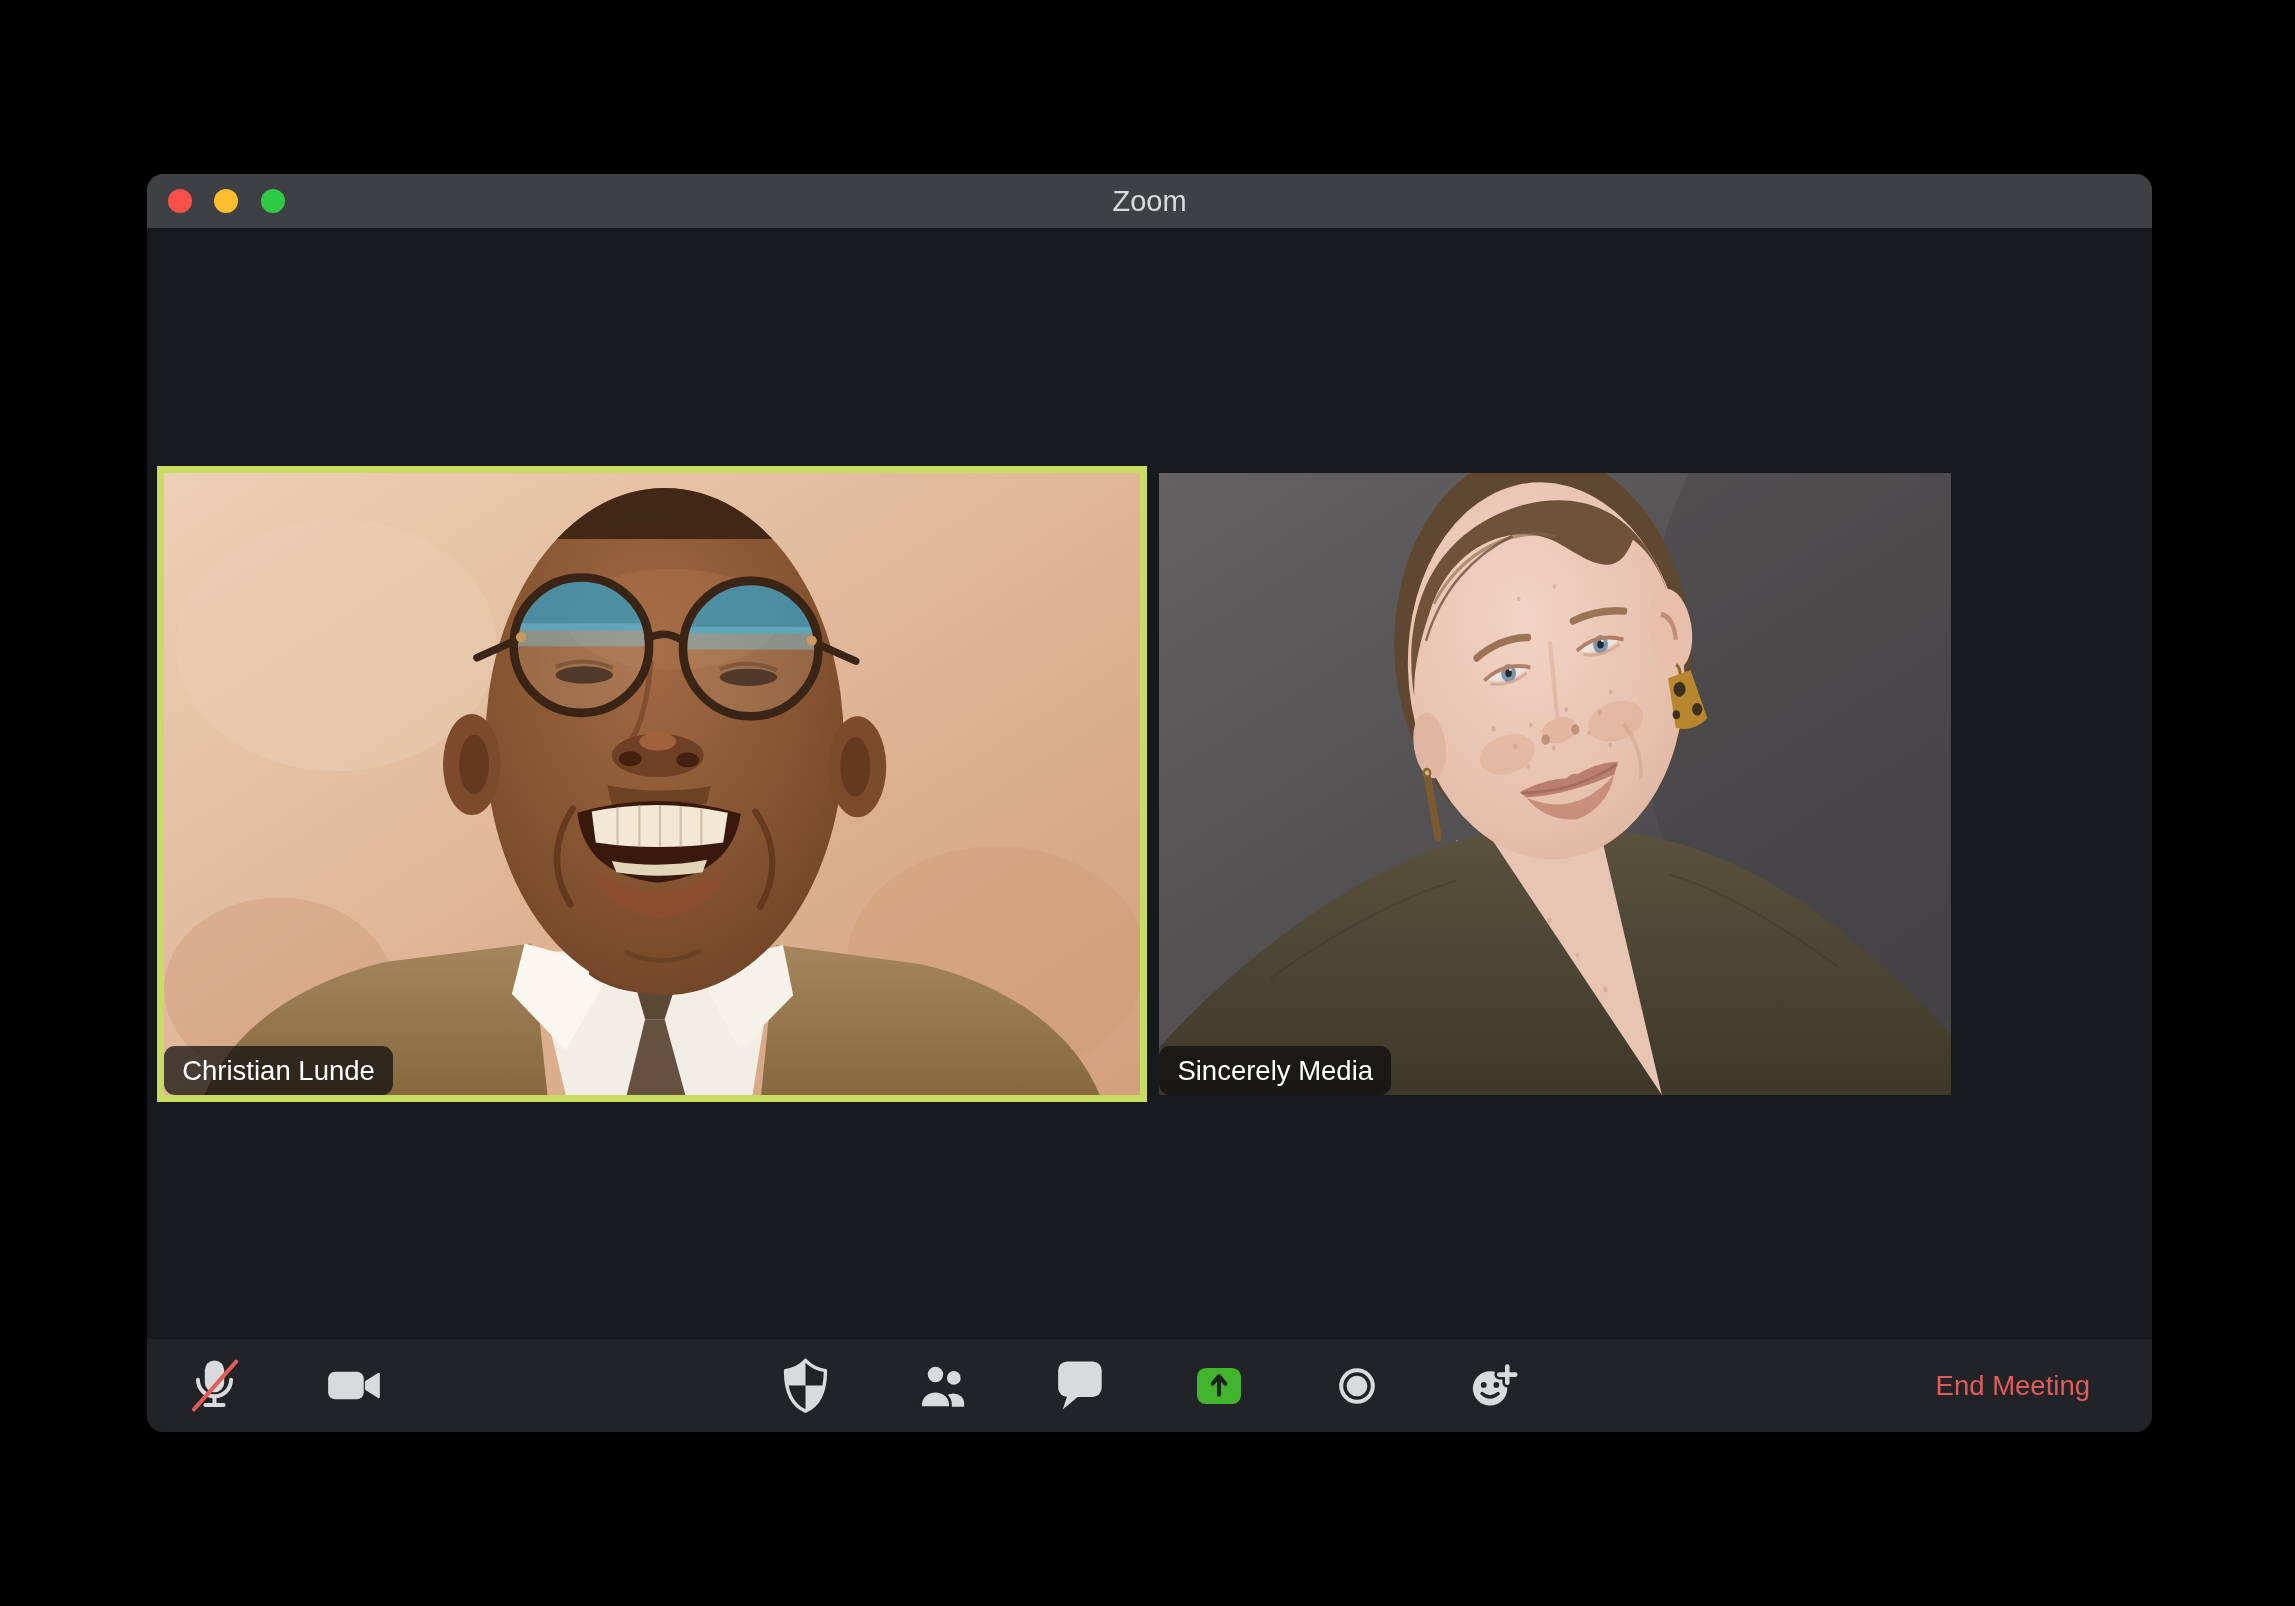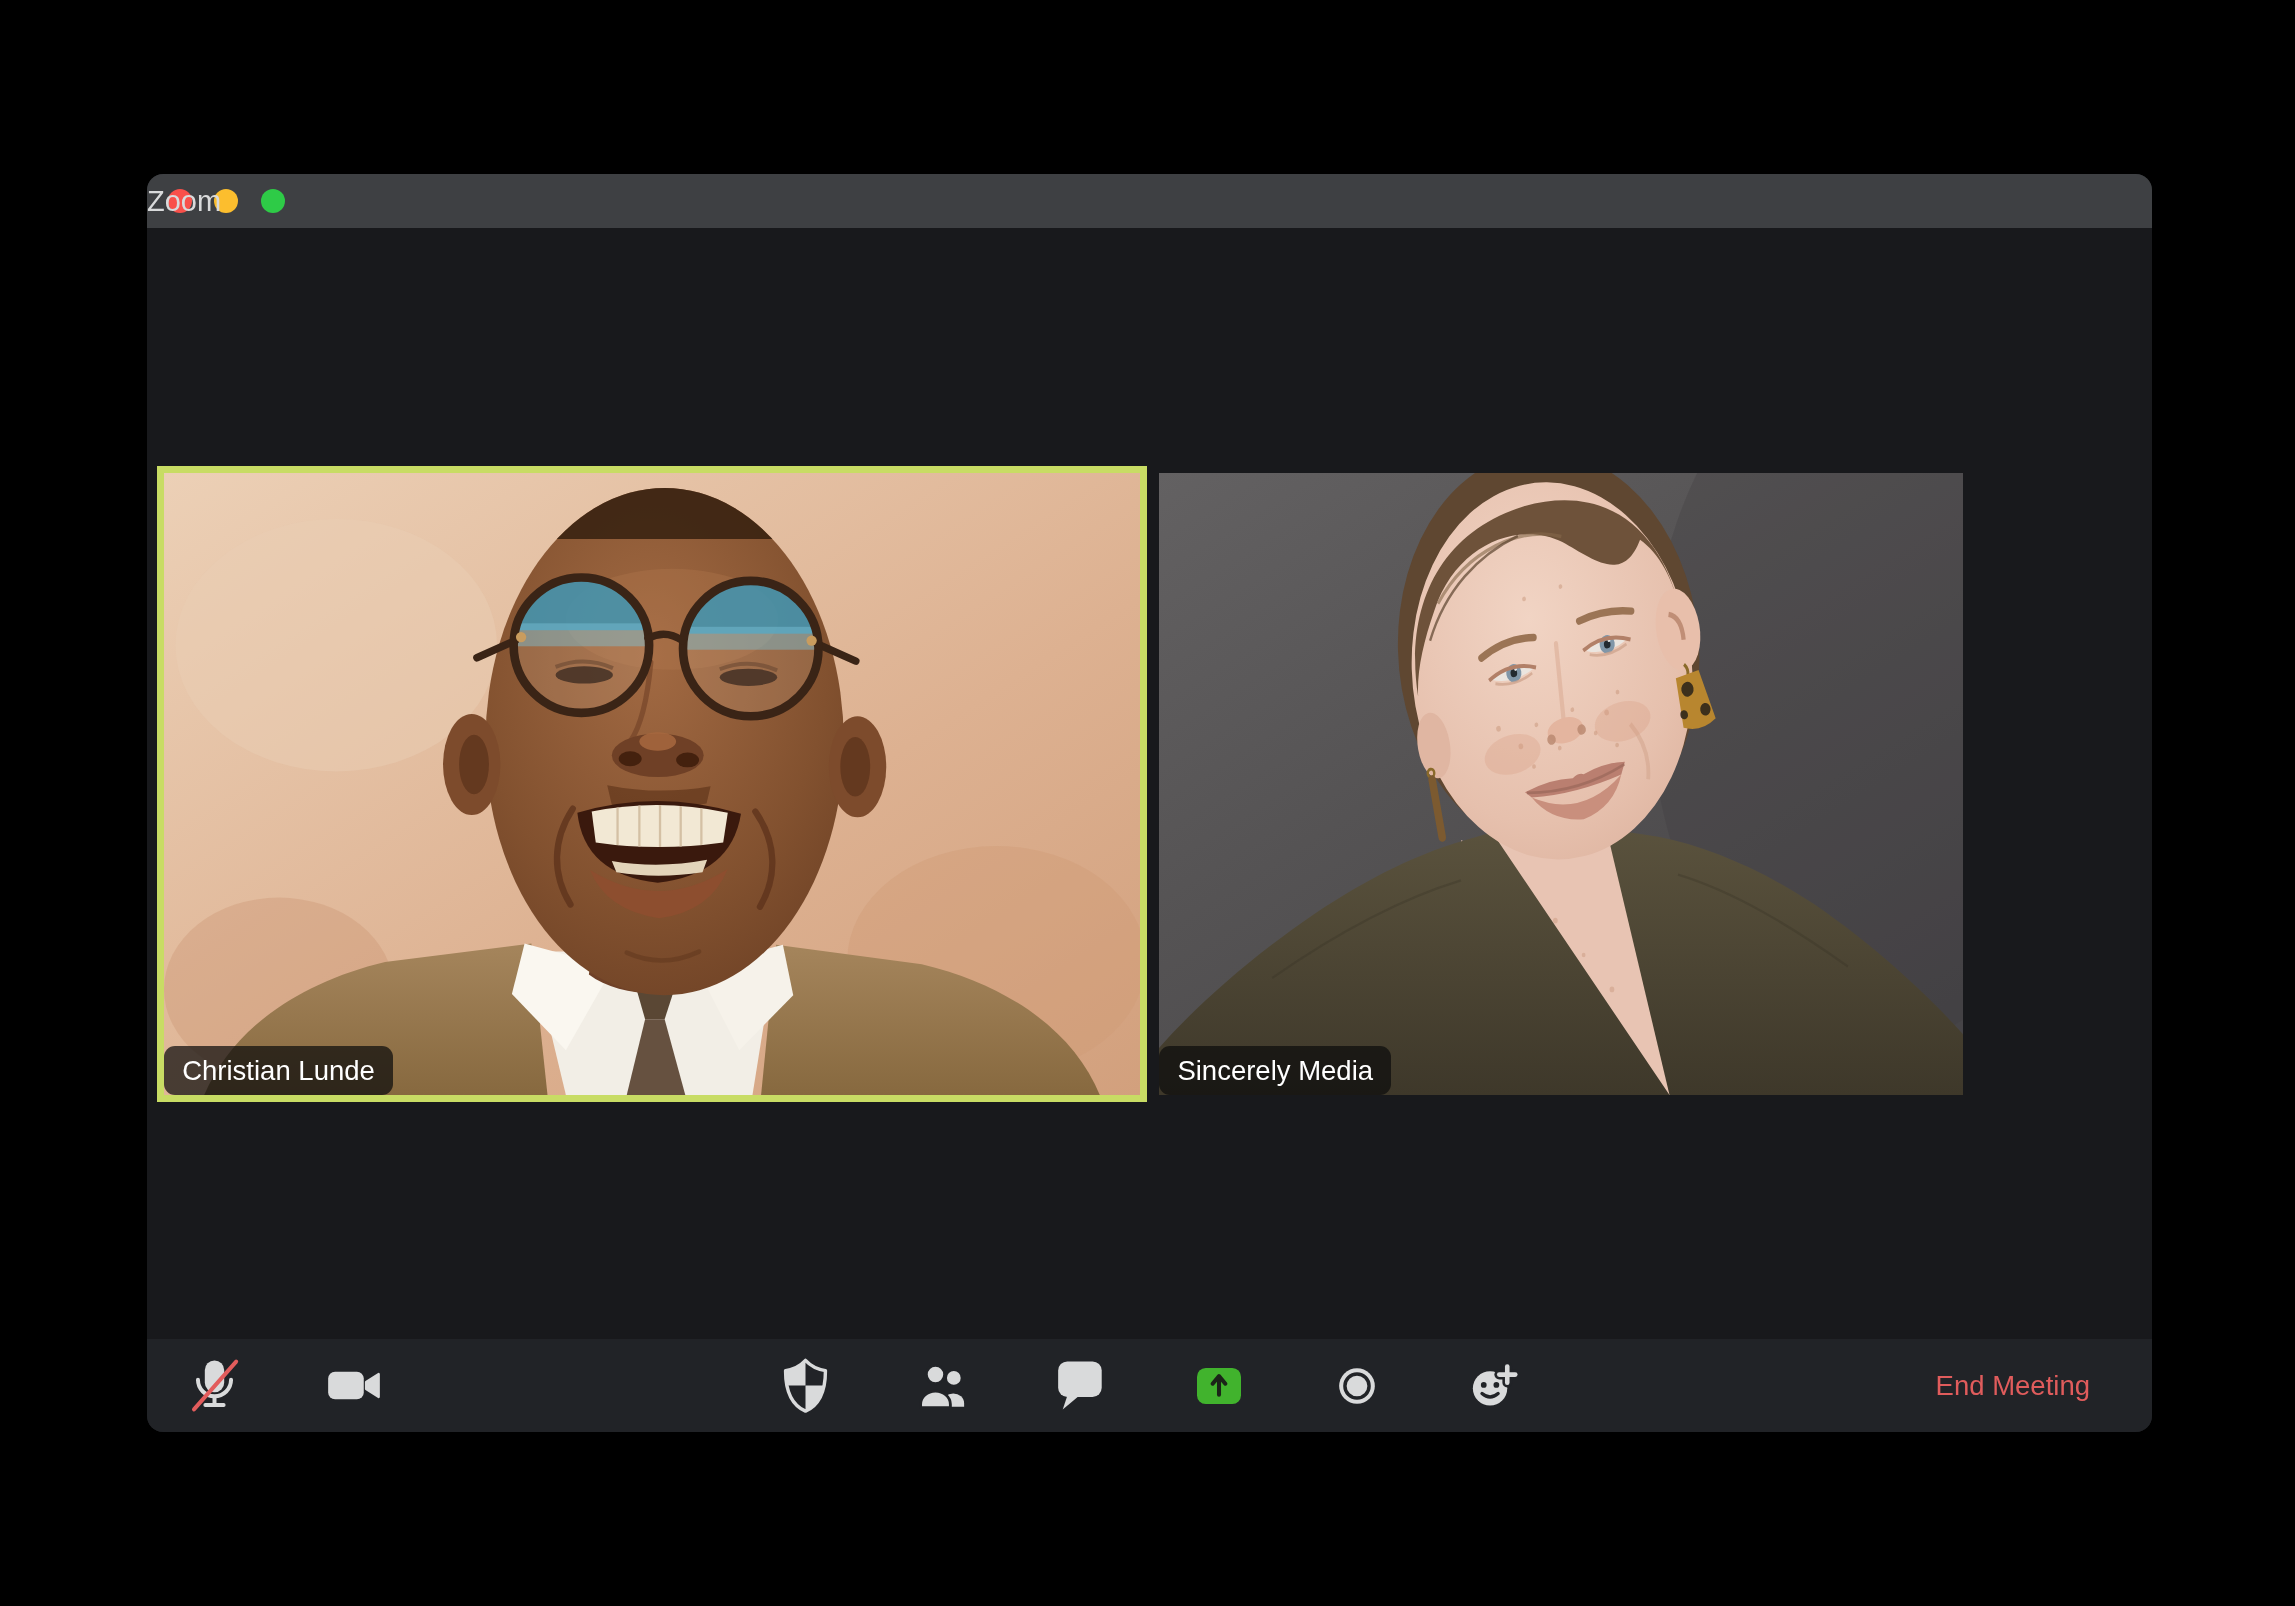--- a/index.html
+++ b/index.html
@@ -7,26 +7,26 @@
         font-family:"Liberation Sans","DejaVu Sans",sans-serif;}
   
   #app-window{position:absolute;left:147px;top:174px;width:2005px;height:1258px;
       background:#18191c;border-radius:16px;overflow:hidden;}
   #titlebar{position:absolute;left:0;top:0;width:100%;height:54px;background:#3e4043;}
   .tl{position:absolute;top:15px;width:24px;height:24px;border-radius:50%;}
   #tl-close{left:20.7px;background:#f9504a;}
   #tl-min{left:67px;background:#fcbe2e;}
   #tl-zoom{left:114px;background:#2ecb47;}
   #win-title{position:absolute;left:0;top:0;width:100%;height:54px;line-height:54px;
-      font-size:29px;color:#d9dadb;}
+      text-align:center;font-size:29px;color:#d9dadb;}
   
   #content{position:absolute;left:0;top:54px;width:100%;height:1111px;background:#18191c;}
   .tile{position:absolute;overflow:hidden;background:#2a2a2a;}
   #tile-left{left:9.8px;top:238px;width:976px;height:622px;border:7.5px solid #c8dc64;}
-  #tile-right{left:1012px;top:245px;width:792px;height:622px;padding-left:12px;}
+  #tile-right{left:1012px;top:245px;width:792px;height:622px;}
   .name-label{position:absolute;left:0;bottom:0;height:49px;display:flex;align-items:center;
       padding:0 18.4px;background:rgba(12,12,12,0.72);color:#ffffff;font-size:27.5px;border-radius:11px;}
   .tile svg.portrait{position:absolute;left:0;top:0;width:100%;height:100%;display:block;}
   
   #toolbar{position:absolute;left:0;bottom:0;width:100%;height:93px;background:#212327;}
   .tb{position:absolute;top:0;height:93px;width:75px;display:flex;align-items:center;
       justify-content:center;background:transparent;border:none;cursor:pointer;}
   #btn-mute{left:30px;} #btn-video{left:169px;} #btn-security{left:621px;}
   #btn-participants{left:759px;} #btn-chat{left:896px;} #btn-share{left:1034px;}
   #btn-record{left:1172px;} #btn-reactions{left:1309px;}

